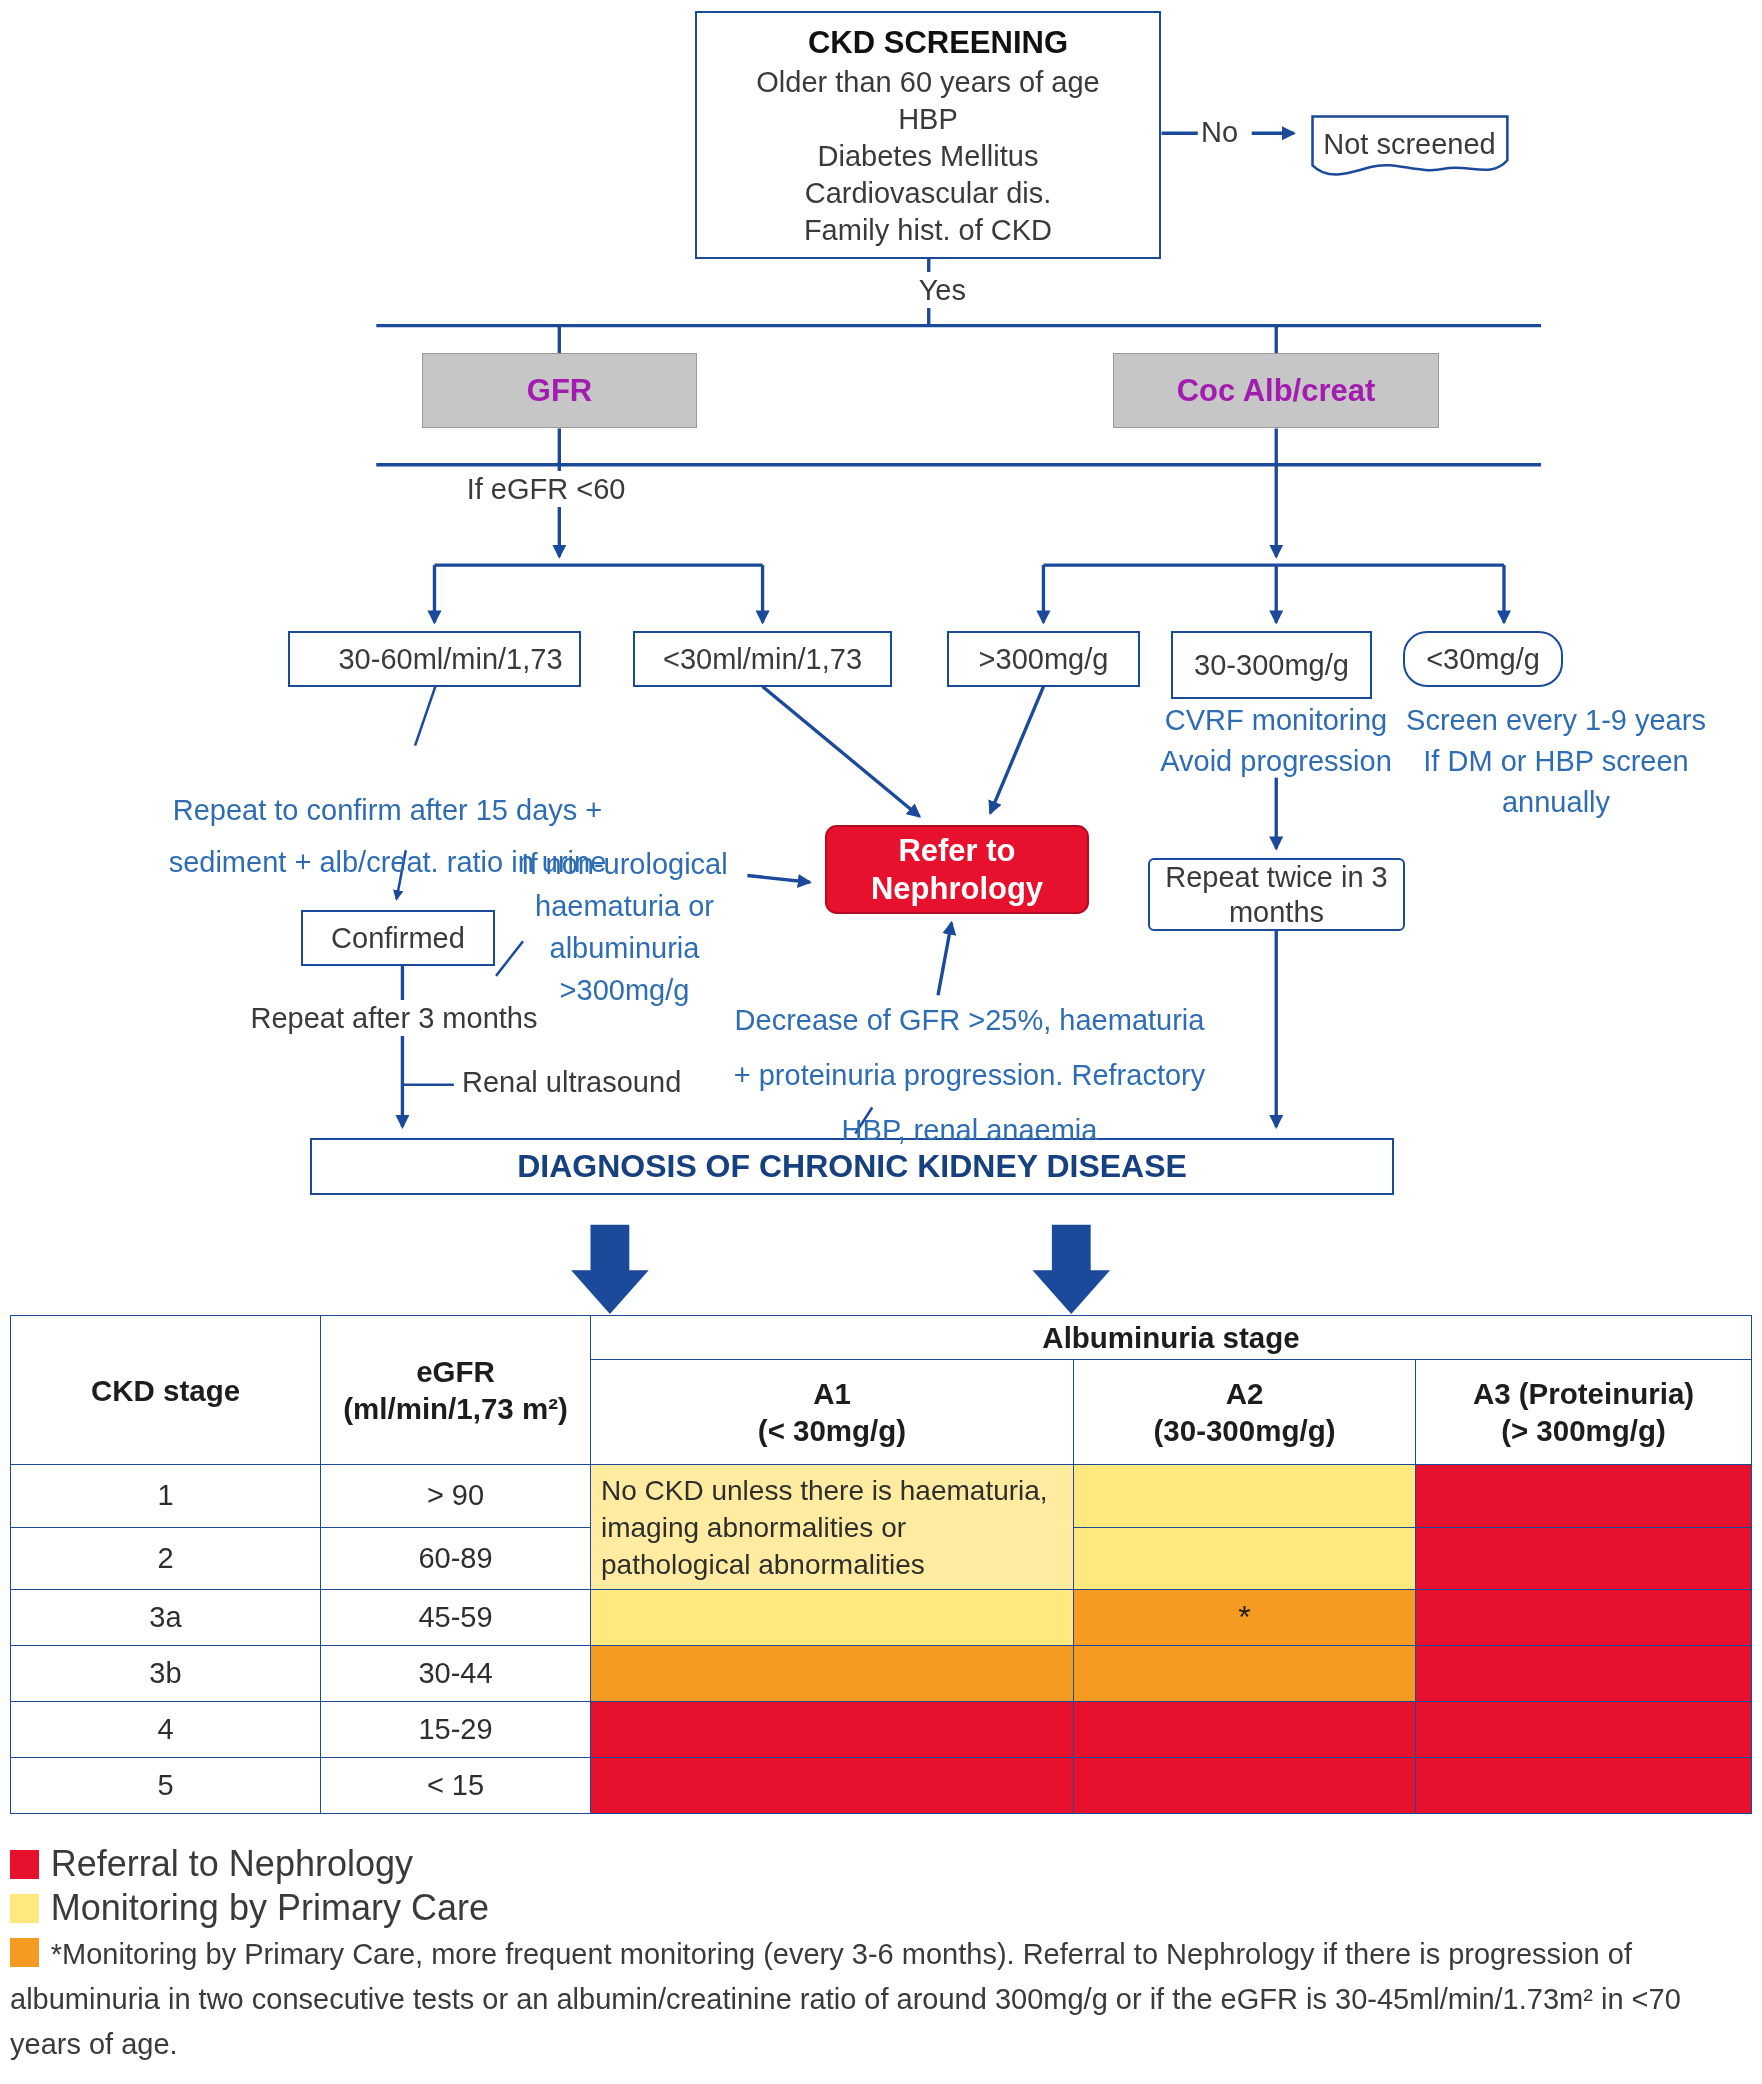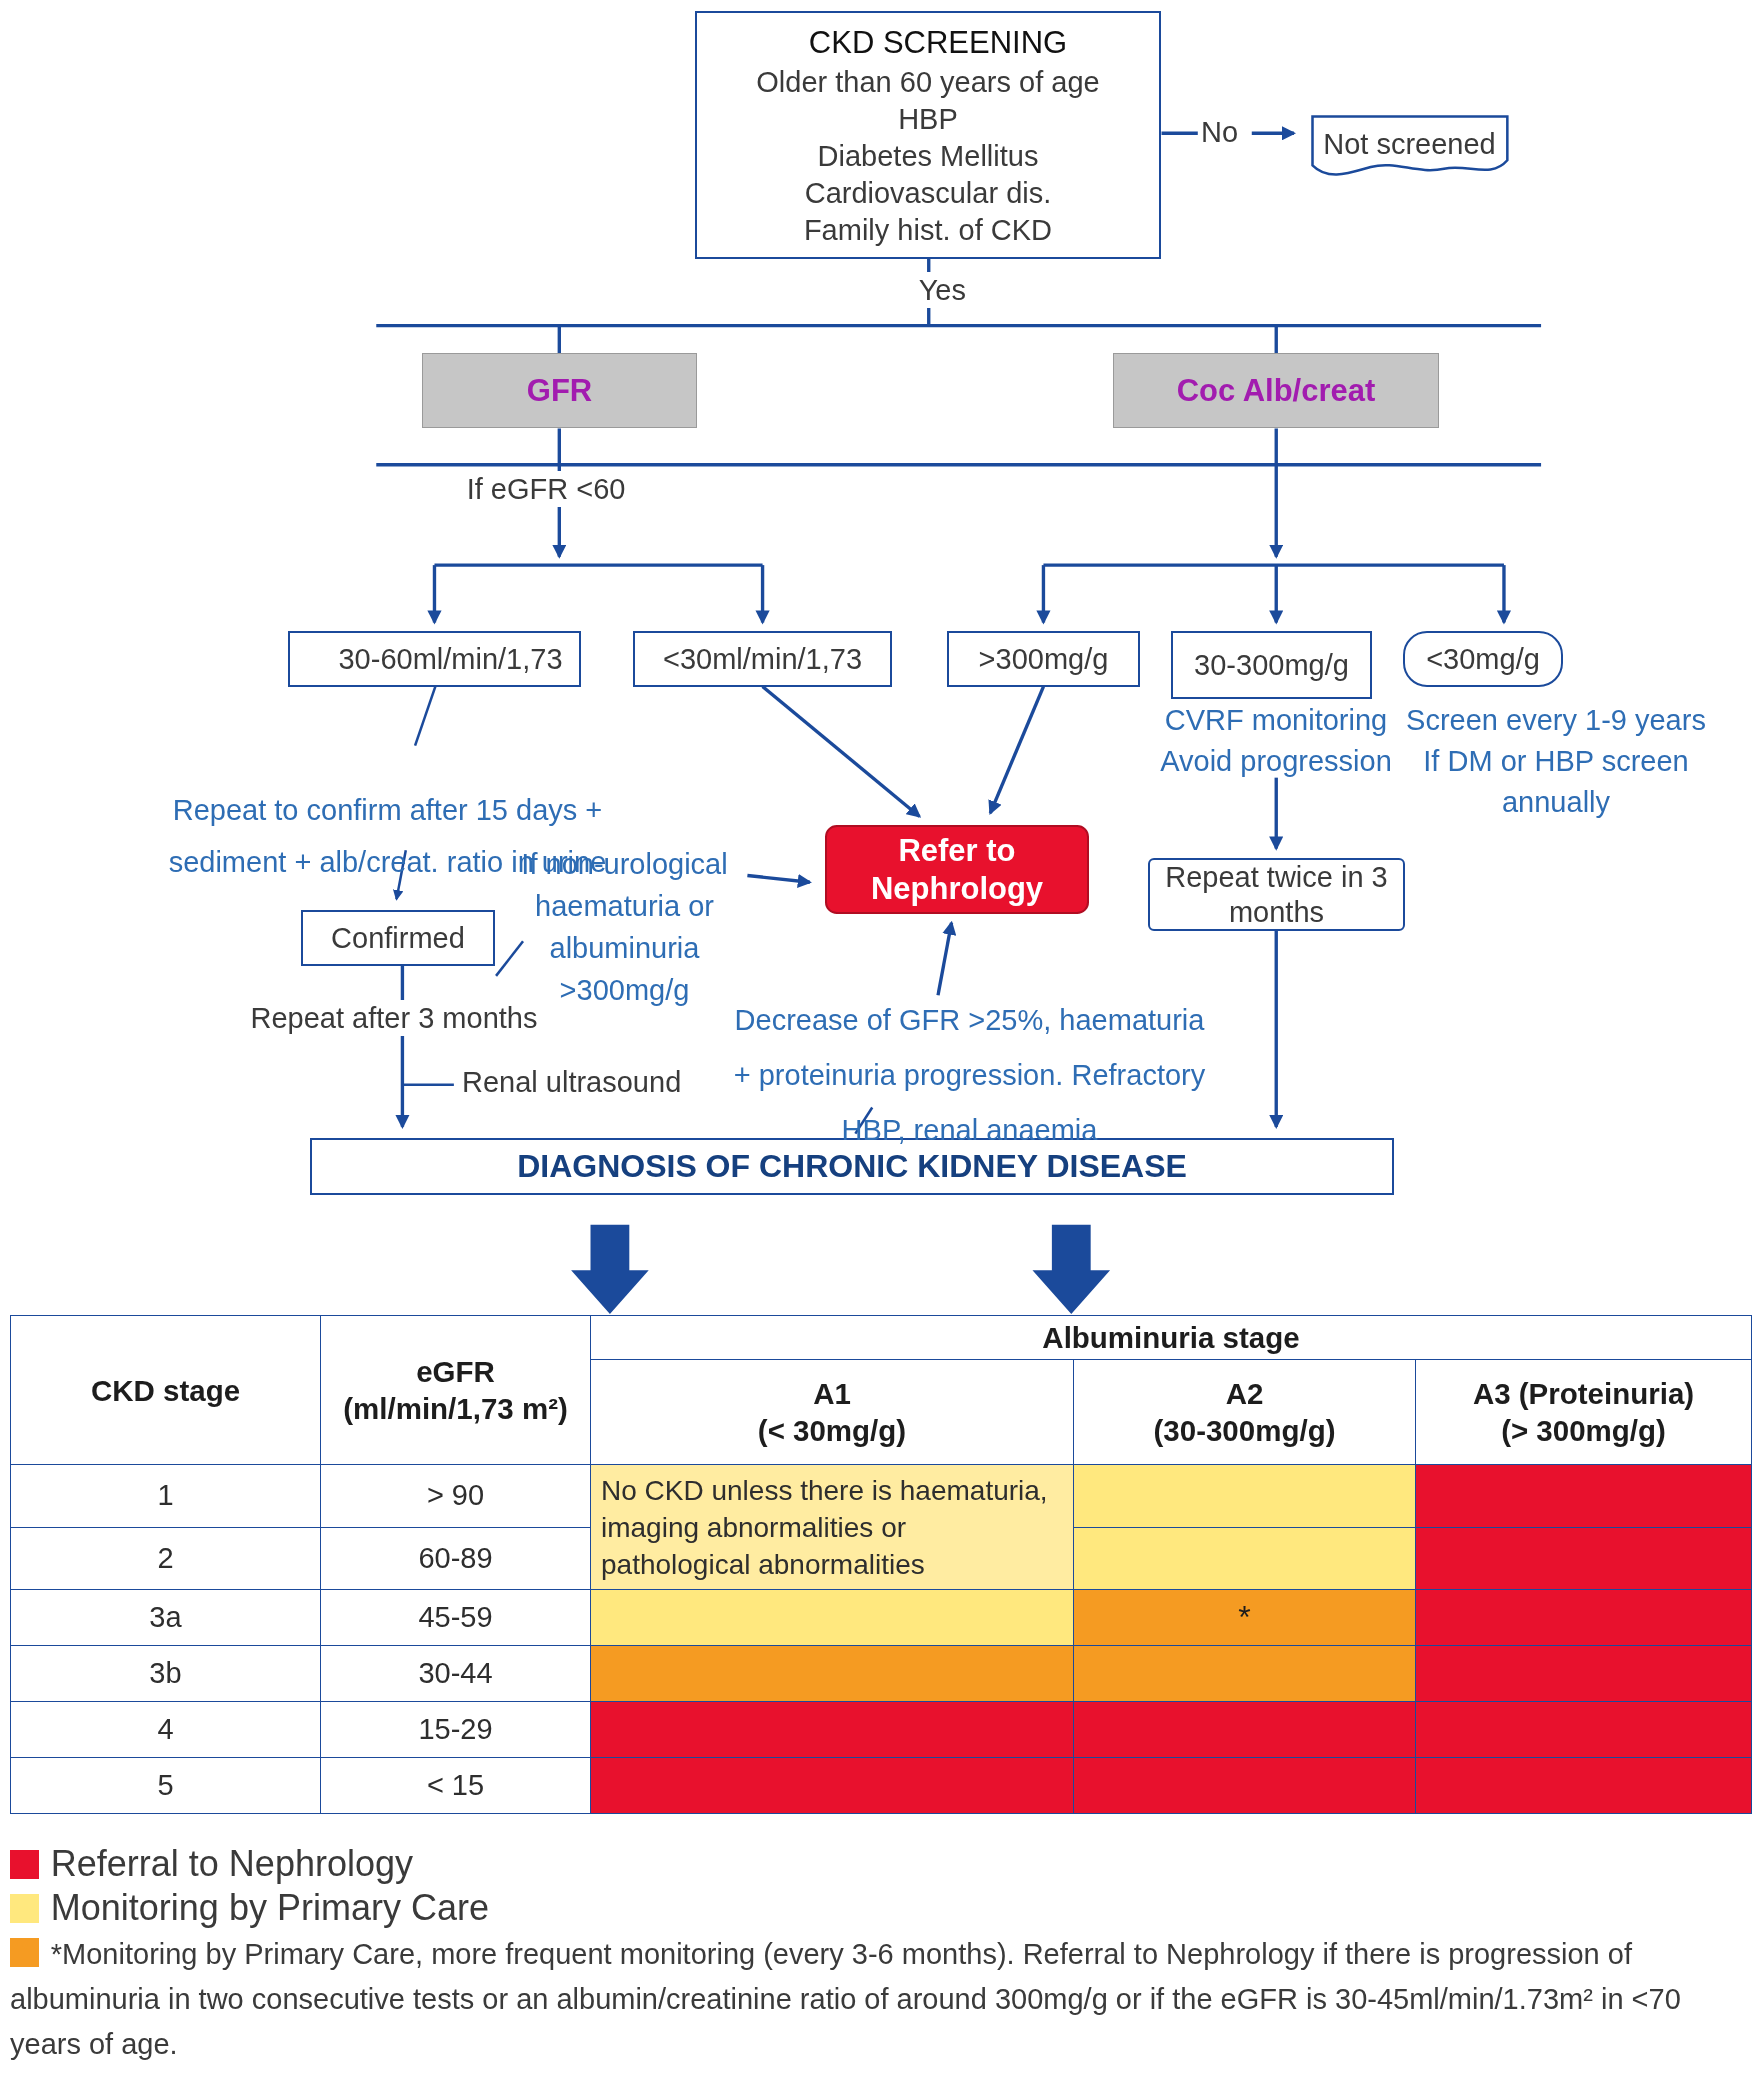--- a/index.html
+++ b/index.html
@@ -23,21 +23,21 @@
        color:var(--ink);font-size:29px;}
   .graybox{background:var(--graybox);border:1.7px solid #9a9a9a;font-weight:bold;
        color:#a21caf;font-size:31px;}
   .label{position:absolute;z-index:3;color:var(--ink);font-size:29px;}
   .note{position:absolute;z-index:3;color:var(--blue);font-size:29px;line-height:41px;
         text-align:center;white-space:pre-line;}
   .pre{white-space:pre-line;border-radius:6px;}
   .whitebg{background:#fff;padding:1.7px 6.7px;}
   .screen-box{position:absolute;left:695px;top:11px;width:466px;height:248px;
        background:#fff;border:2.5px solid var(--navy);z-index:2;text-align:center;}
-  .screen-title{font-weight:normal;font-size:31px;color:#111;margin-top:11.8px;padding-left:20px;}
+  .screen-title{font-weight:bold;font-size:31px;color:#111;margin-top:11.8px;padding-left:20px;}
   .screen-criteria{font-size:29px;line-height:37px;color:var(--ink);white-space:pre-line;margin-top:3.4px;}
   .refer{position:absolute;left:825px;top:825px;width:264px;height:89px;z-index:4;
        background:var(--red);border:2.5px solid #b00d22;border-radius:11.8px;
        display:flex;align-items:center;justify-content:center;text-align:center;
        color:#fff;font-weight:bold;font-size:31px;line-height:38px;padding:0 8.4px;}
   .diagnosis{position:absolute;left:310px;top:1138px;width:1084px;height:57px;z-index:2;
        background:#fff;border:2.5px solid var(--navy);display:flex;align-items:center;
        justify-content:center;color:#16407f;font-weight:bold;font-size:32px;}
   
   #ckd-table{position:absolute;left:10px;top:1315px;width:1741px;z-index:2;

